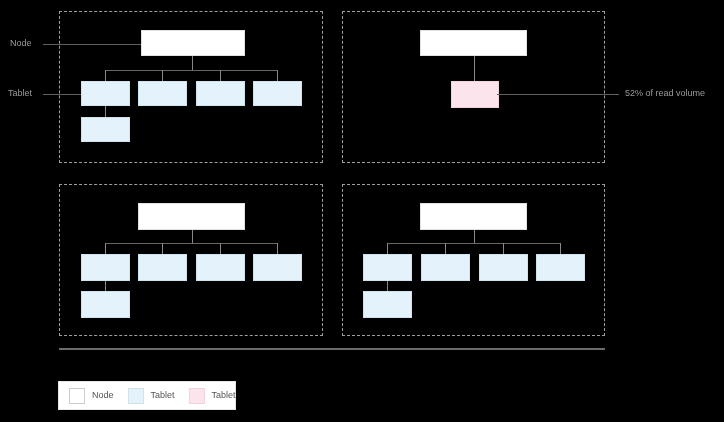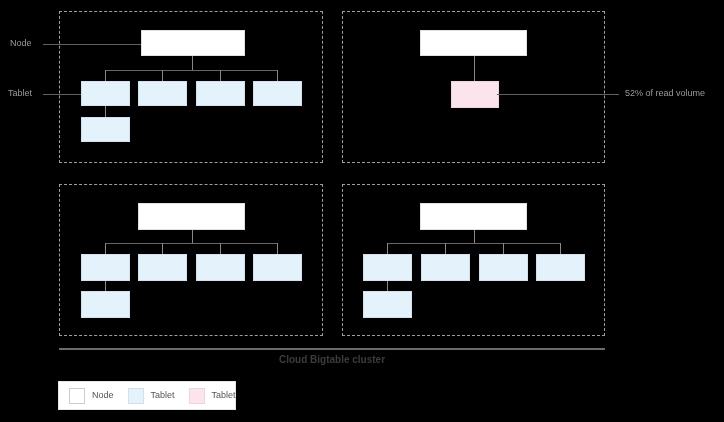--- a/index.html
+++ b/index.html
@@ -181,21 +181,20 @@
   <div class="line-v" style="left:503px; top:243px; height:11px;"></div>
   <div class="line-v" style="left:560px; top:243px; height:11px;"></div>
   <div class="box box-tablet" style="left:363px; top:254px; width:49px; height:27px;"></div>
   <div class="box box-tablet" style="left:421px; top:254px; width:49px; height:27px;"></div>
   <div class="box box-tablet" style="left:479px; top:254px; width:49px; height:27px;"></div>
   <div class="box box-tablet" style="left:536px; top:254px; width:49px; height:27px;"></div>
   <div class="line-v" style="left:387px; top:281px; height:10px;"></div>
   <div class="box box-tablet" style="left:363px; top:291px; width:49px; height:27px;"></div>
 
   <div class="cluster-rule" style="left:59px; top:348px; width:546px;"></div>
-  <div class="cluster-caption" style="left:59px; top:354px; width:546px;">Cloud Bigtable cluster</div>
 
   <div class="legend" style="left:58px; top:381px; width:178px; height:29px;">
 
     <div class="legend-entry">
       <span class="legend-swatch" style="background:#ffffff;"></span>
       <span class="legend-text">Node</span>
     </div>
 
     <div class="legend-entry">
       <span class="legend-swatch" style="background:#e3f2fb; border-color:#cfe3ef;"></span>

